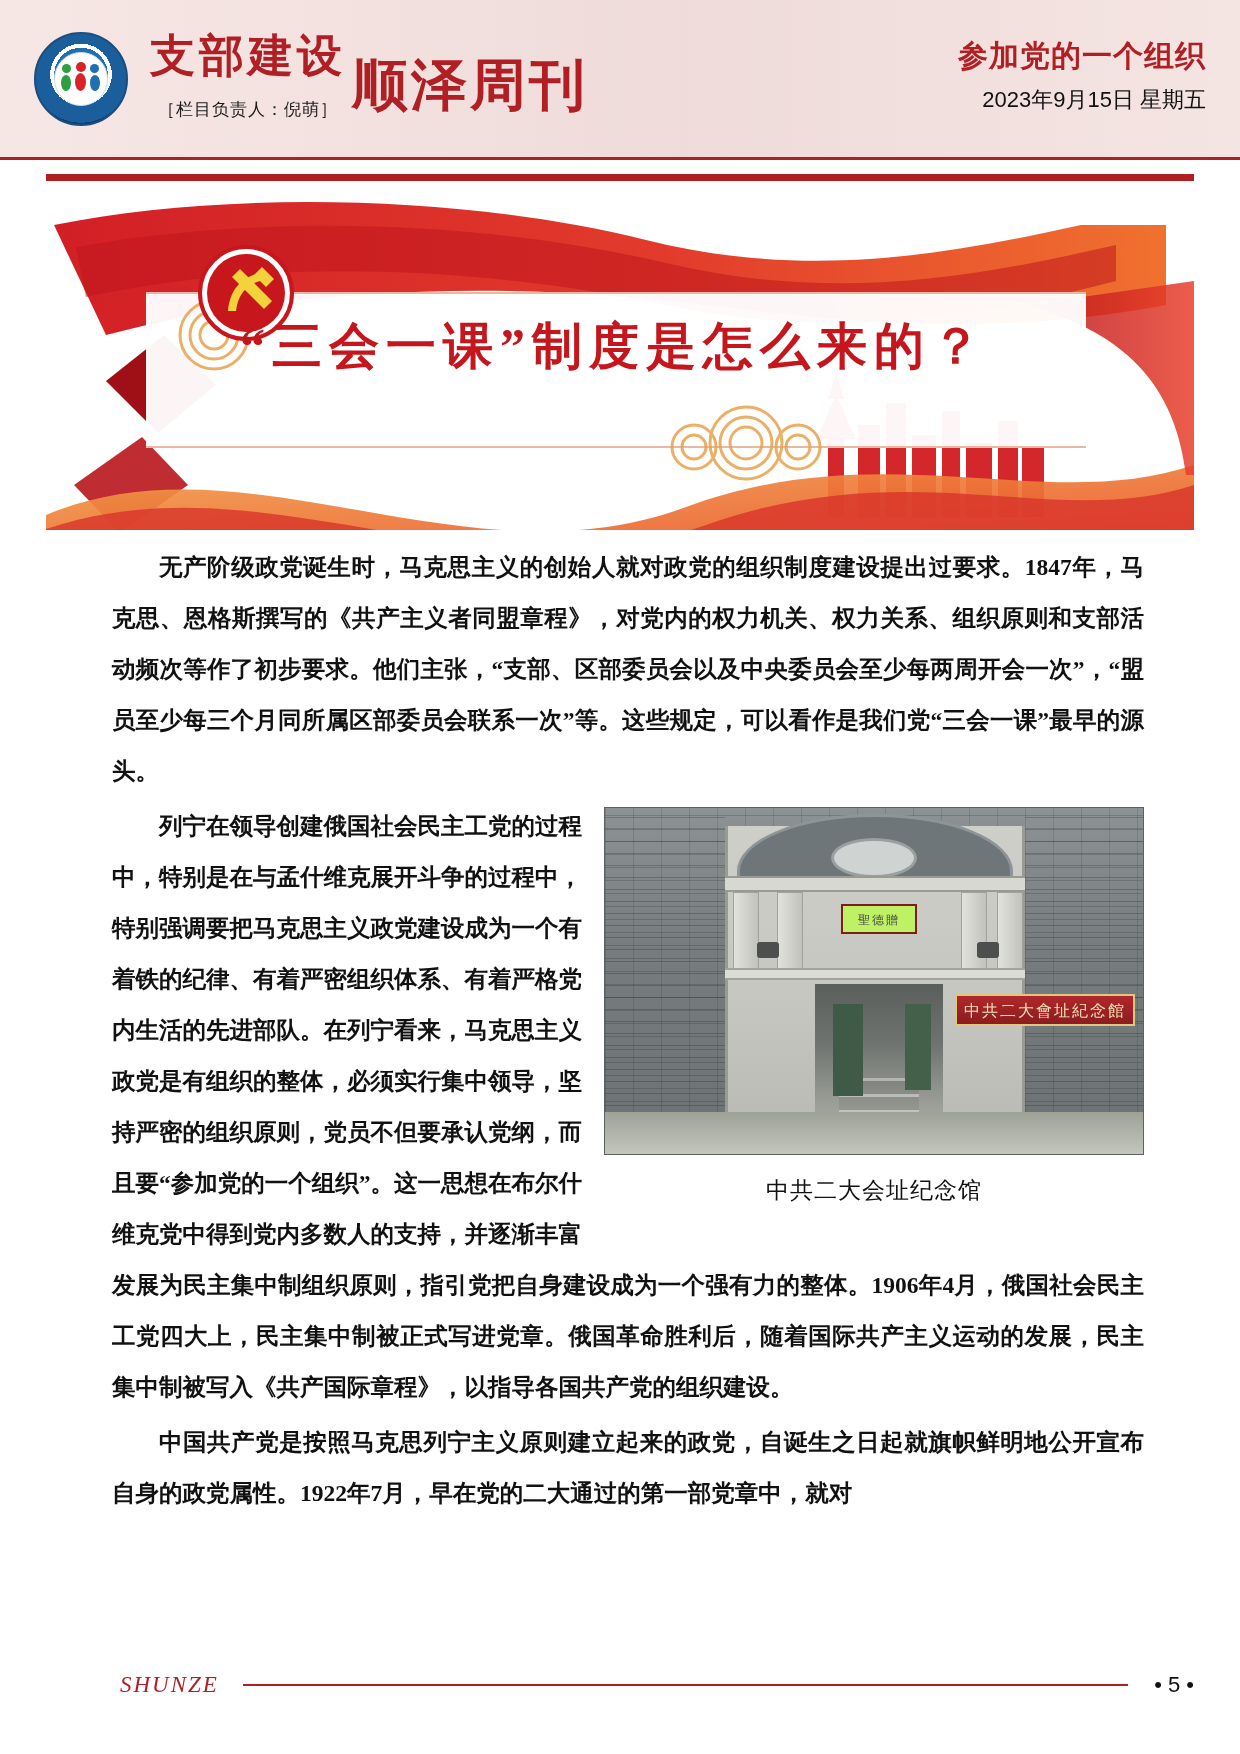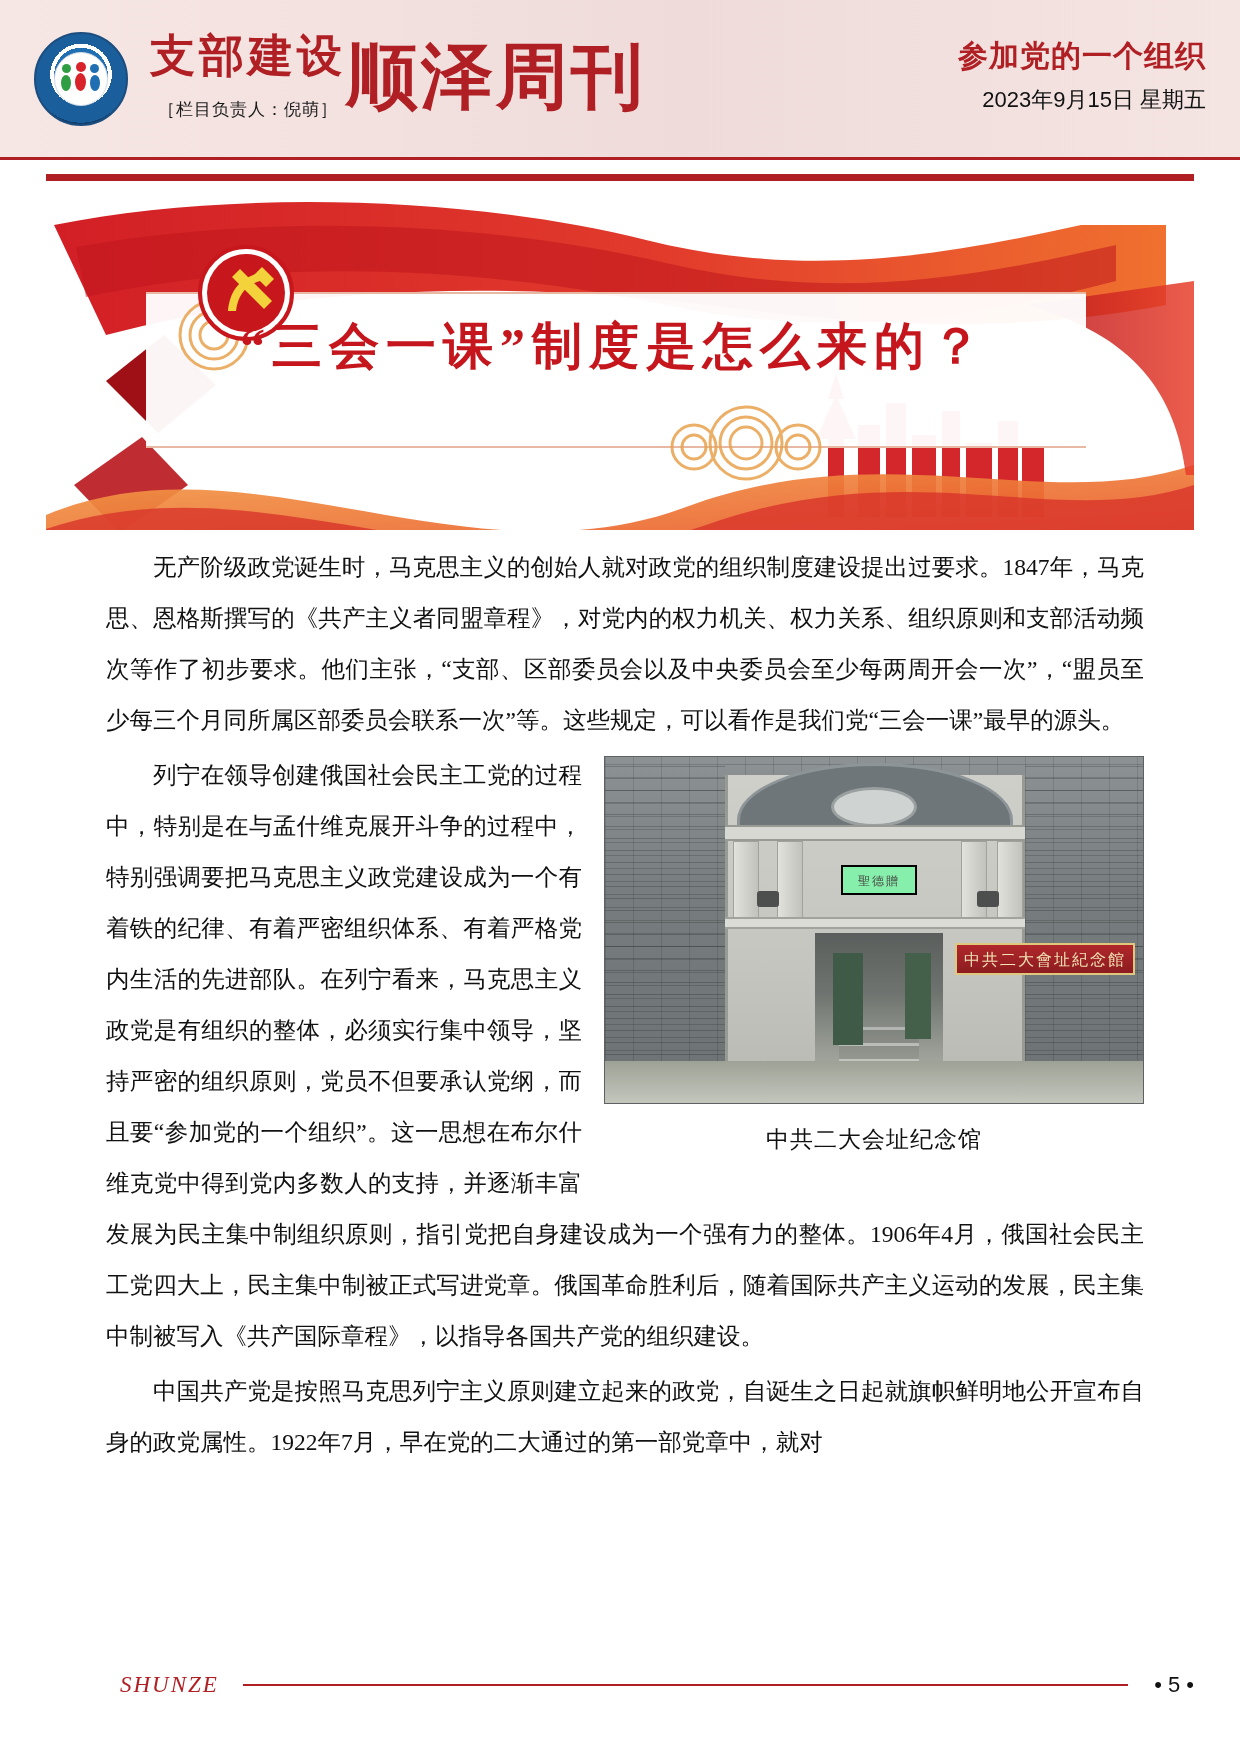--- a/index.html
+++ b/index.html
@@ -84,25 +84,26 @@
   .col-name .editor {
     font-family: "Liberation Sans", sans-serif;
     font-size: 17px;
     color: #1a1a1a;
     letter-spacing: 1px;
     margin-top: 18px;
   }
   .journal-name {
     font-family: "Liberation Serif", serif;
     font-weight: bold;
-    font-size: 72px;
+    font-size: 56px;
     color: #b01f24;
     letter-spacing: 3px;
     line-height: 1;
     padding-bottom: 12px;
+    margin-left: 6px;
   }
   .right-info {
     display:flex;
     flex-direction: column;
     align-items: flex-end;
     padding-bottom: 10px;
     margin-left: auto;
   }
   .right-info .school {
     font-family: "Liberation Sans", sans-serif;
@@ -153,21 +154,21 @@
 
   
   .article {
     margin: 8px 96px 0 96px;
     font-size: 23.5px;
     line-height: 51px;
     color: #111;
     text-align: justify;
     font-family: "Liberation Serif", "DejaVu Serif", serif;
   }
-  .article p { margin: 0 0 4px 10px; text-indent: 2em; }
+  .article p { margin: 0 0 4px 16px; text-indent: 2em; font-weight: bold; }
 
   .float-figure {
     float: right;
     width: 540px;
     margin: 6px 0 2px 22px;
   }
   .photo {
     width: 540px;
     height: 348px;
     position: relative;
@@ -214,22 +215,22 @@
     position:absolute; left:120px; width:300px; height:16px; top:68px;
     background:#d8d8d2; border-top:2px solid #9a9a94; border-bottom:2px solid #9a9a94;
   }
   .ph-cornice2 {
     position:absolute; left:120px; width:300px; height:12px; top:160px;
     background:#dcdcd6; border-top:2px solid #a3a39d; border-bottom:2px solid #a3a39d;
   }
   .ph-col { position:absolute; width:26px; top:84px; height:78px; background:linear-gradient(90deg,#e2e2dc,#c2c2bc); border:1px solid #a2a29c;}
   .ph-col.c1{ left:128px;} .ph-col.c2{ left:172px;} .ph-col.c3{ left:356px;} .ph-col.c4{ left:392px;}
   .ph-plaque {
-    position:absolute; left:236px; top:108px; width:76px; height:30px;
-    background:#86efac; border:2px solid #000000;
+    position:absolute; left:236px; top:96px; width:76px; height:30px;
+    background:#bef264; border:2px solid #7f1d1d;
     color:#4a4a45; font-size:12px; text-align:center; line-height:28px; letter-spacing:2px;
   }
   .ph-alley {
     position:absolute; left:210px; top:176px; width:128px; bottom:0;
     background: linear-gradient(180deg,#5a5f5d 0%, #6e736f 35%, #9a9e96 70%, #b9bdb4 100%);
   }
   .ph-alley::after{
     content:"";
     position:absolute; left:24px; right:24px; top:55%; bottom:0;
     background: repeating-linear-gradient(180deg, rgba(255,255,255,.35) 0 3px, rgba(0,0,0,.07) 3px 16px);

